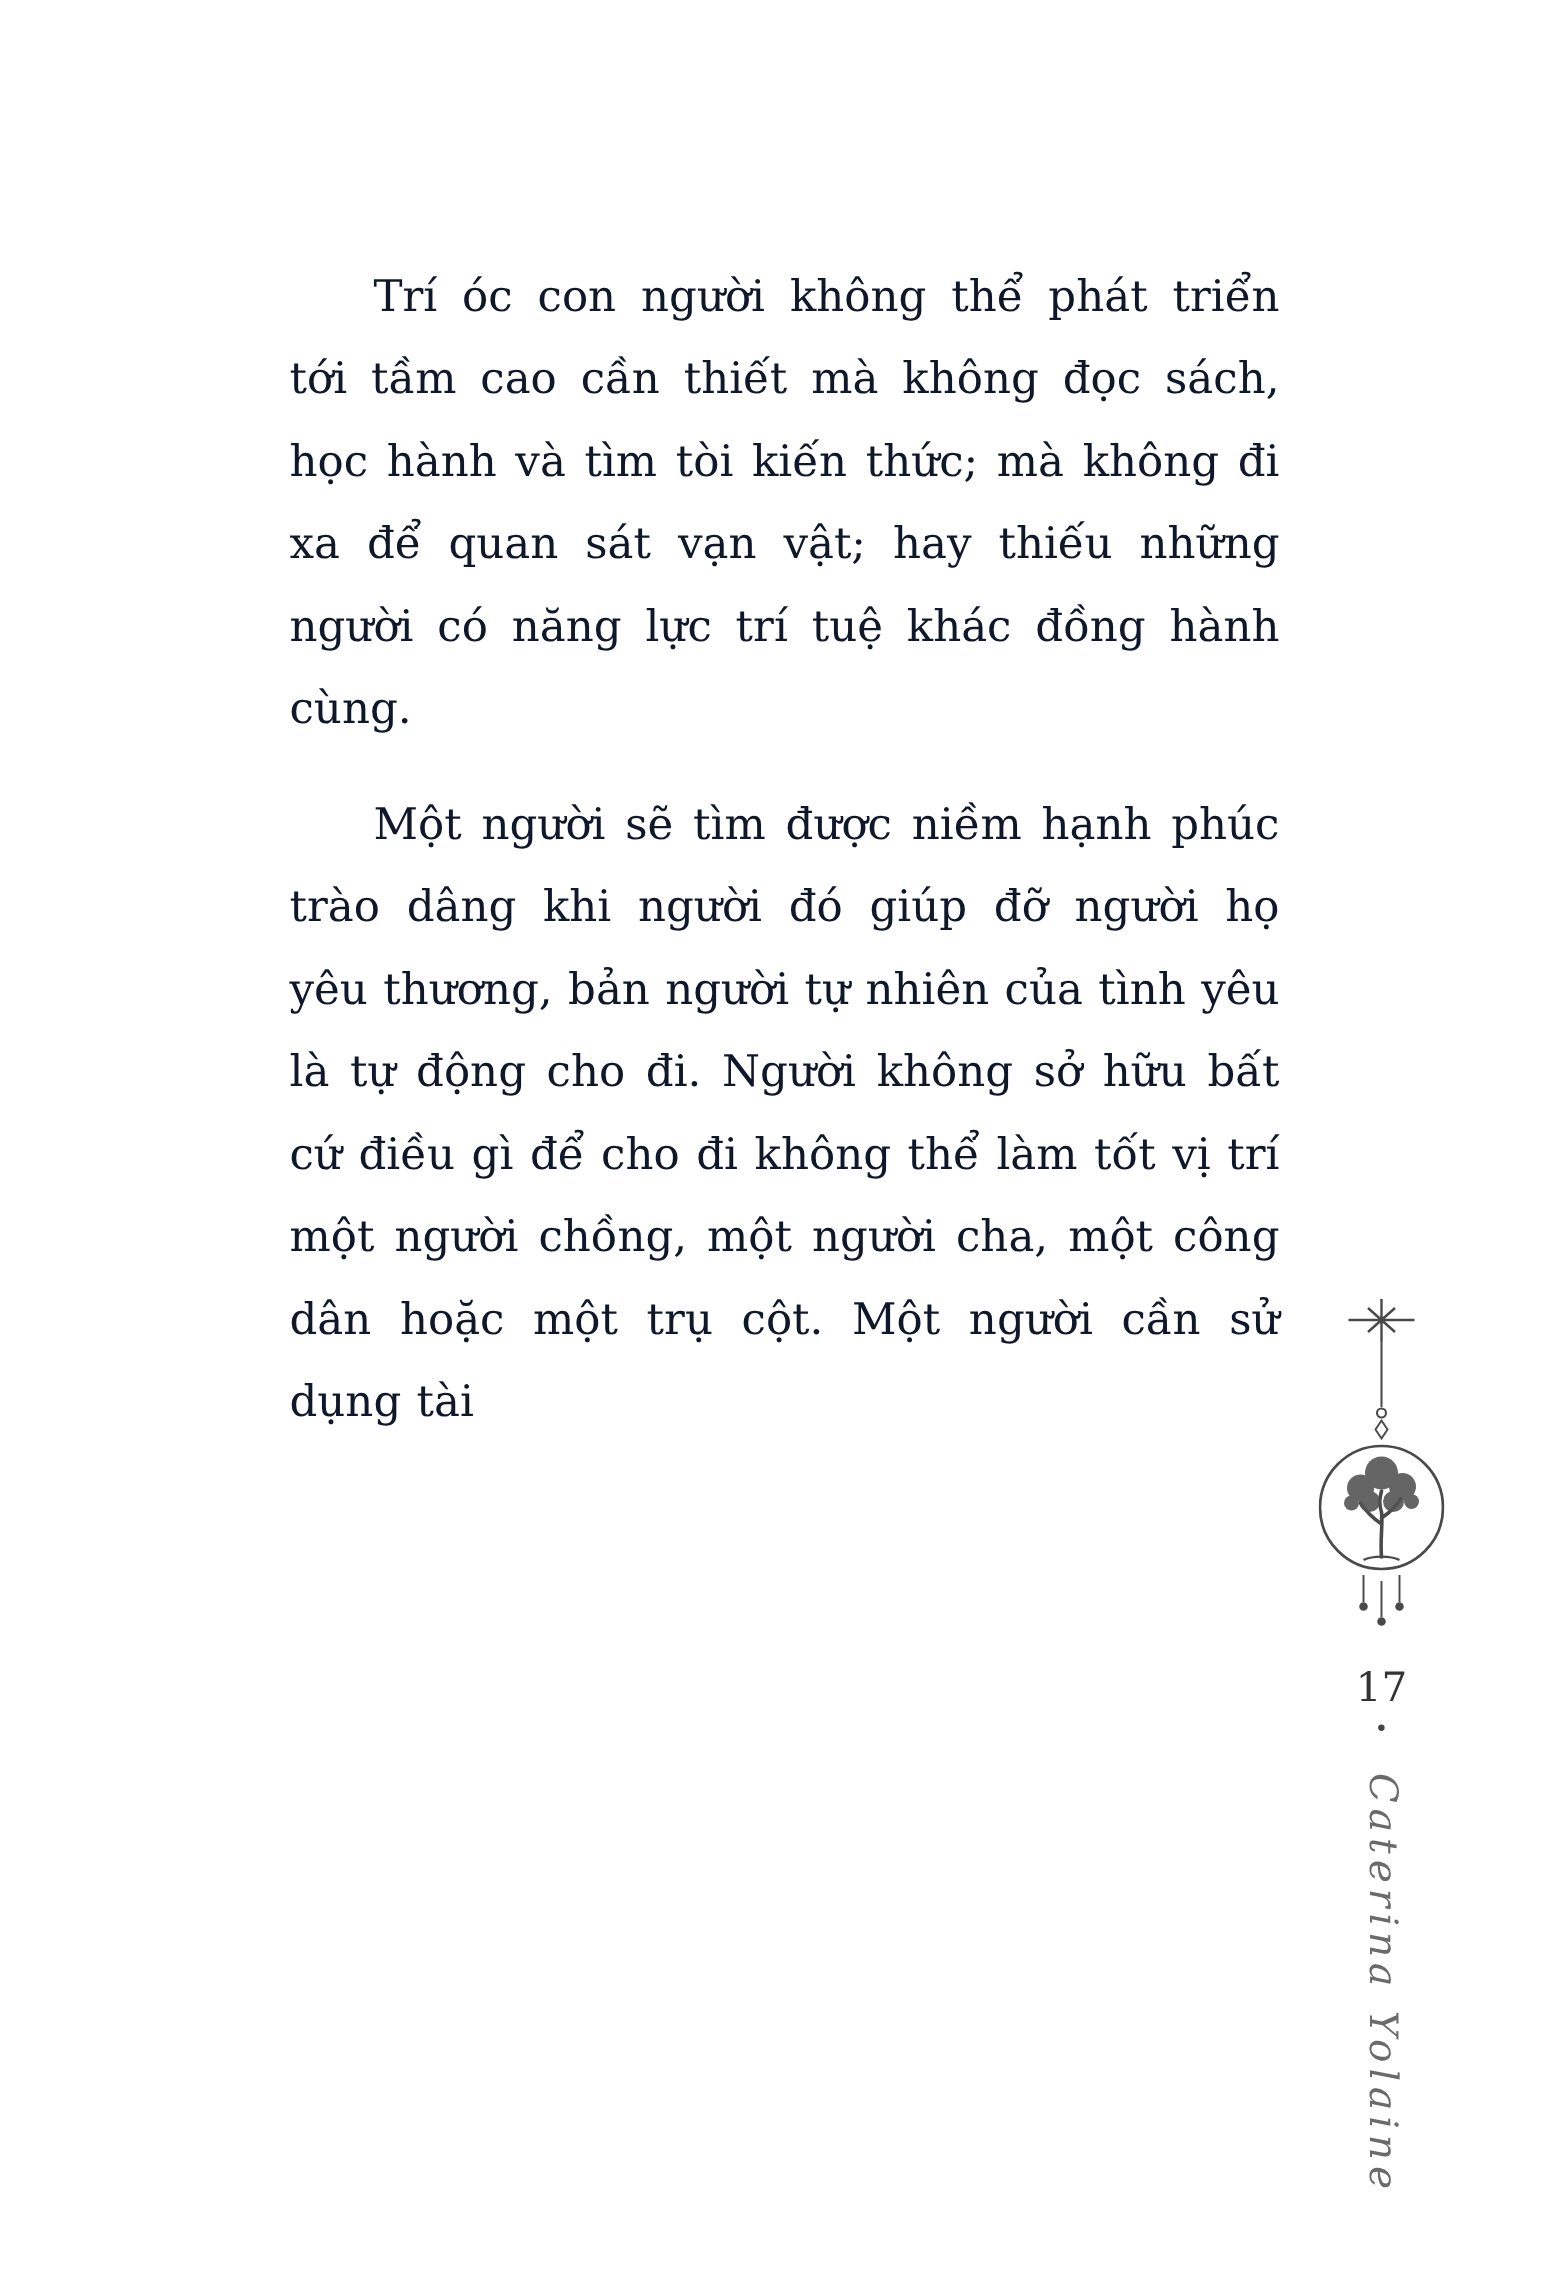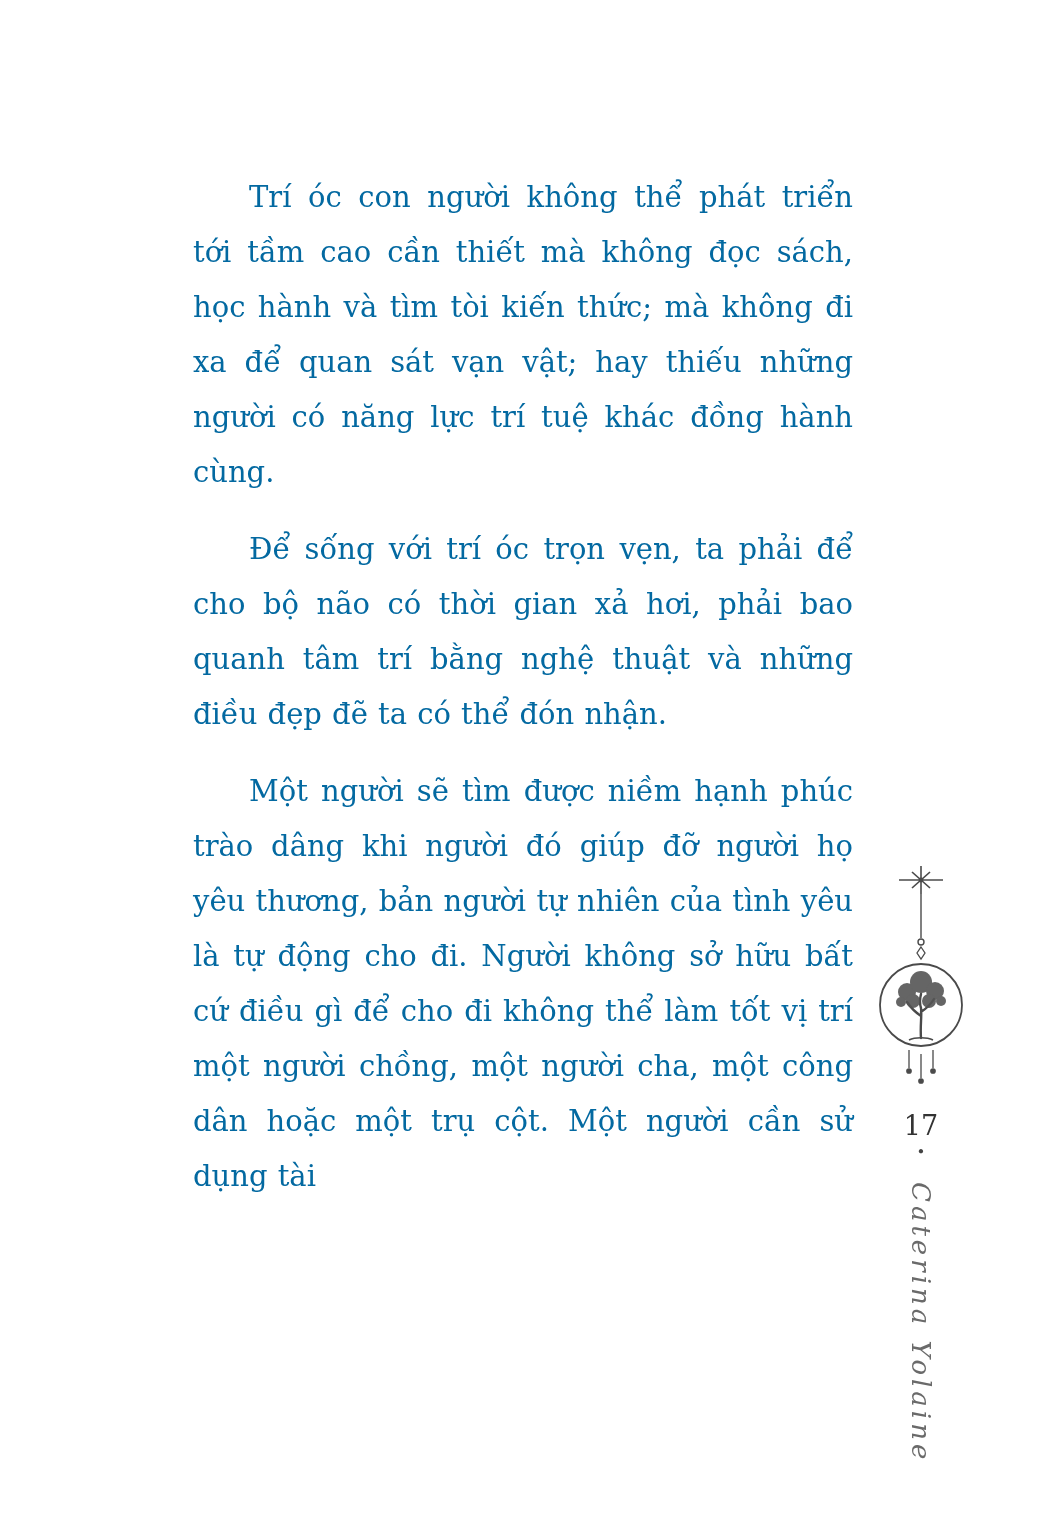--- a/index.html
+++ b/index.html
@@ -17,21 +17,21 @@
     left: 193px;
     top: 170px;
     width: 660px;
   }
   .text-block p {
     font-size: 29px;
     line-height: 55px;
     text-align: justify;
     text-indent: 56px;
     margin: 0 0 22px 0;
-    color: #0369a1;
+    color: #0f172a;
     word-spacing: 1px;
   }
   .margin-col {
     position: absolute;
     left: 878px;
     top: 862px;
     width: 86px;
     display: flex;
     flex-direction: column;
     align-items: center;
@@ -62,21 +62,20 @@
     white-space: nowrap;
   }
 </style>
 </head>
 <body>
 
 <div class="page">
 
   <div class="text-block">
     <p>Trí óc con người không thể phát triển tới tầm cao cần thiết mà không đọc sách, học hành và tìm tòi kiến thức; mà không đi xa để quan sát vạn vật; hay thiếu những người có năng lực trí tuệ khác đồng hành cùng.</p>
-    <p>Để sống với trí óc trọn vẹn, ta phải để cho bộ não có thời gian xả hơi, phải bao quanh tâm trí bằng nghệ thuật và những điều đẹp đẽ ta có thể đón nhận.</p>
     <p>Một người sẽ tìm được niềm hạnh phúc trào dâng khi người đó giúp đỡ người họ yêu thương, bản người tự nhiên của tình yêu là tự động cho đi. Người không sở hữu bất cứ điều gì để cho đi không thể làm tốt vị trí một người chồng, một người cha, một công dân hoặc một trụ cột. Một người cần sử dụng tài</p>
   </div>
 
   <div class="margin-col">
 
     <svg class="ornament" viewBox="0 0 84 238" xmlns="http://www.w3.org/2000/svg">
 
       <g stroke="#4a4a4a" stroke-width="1.6" fill="none">
         <line x1="42" y1="4" x2="42" y2="32"></line>
         <line x1="20" y1="18" x2="64" y2="18"></line>

